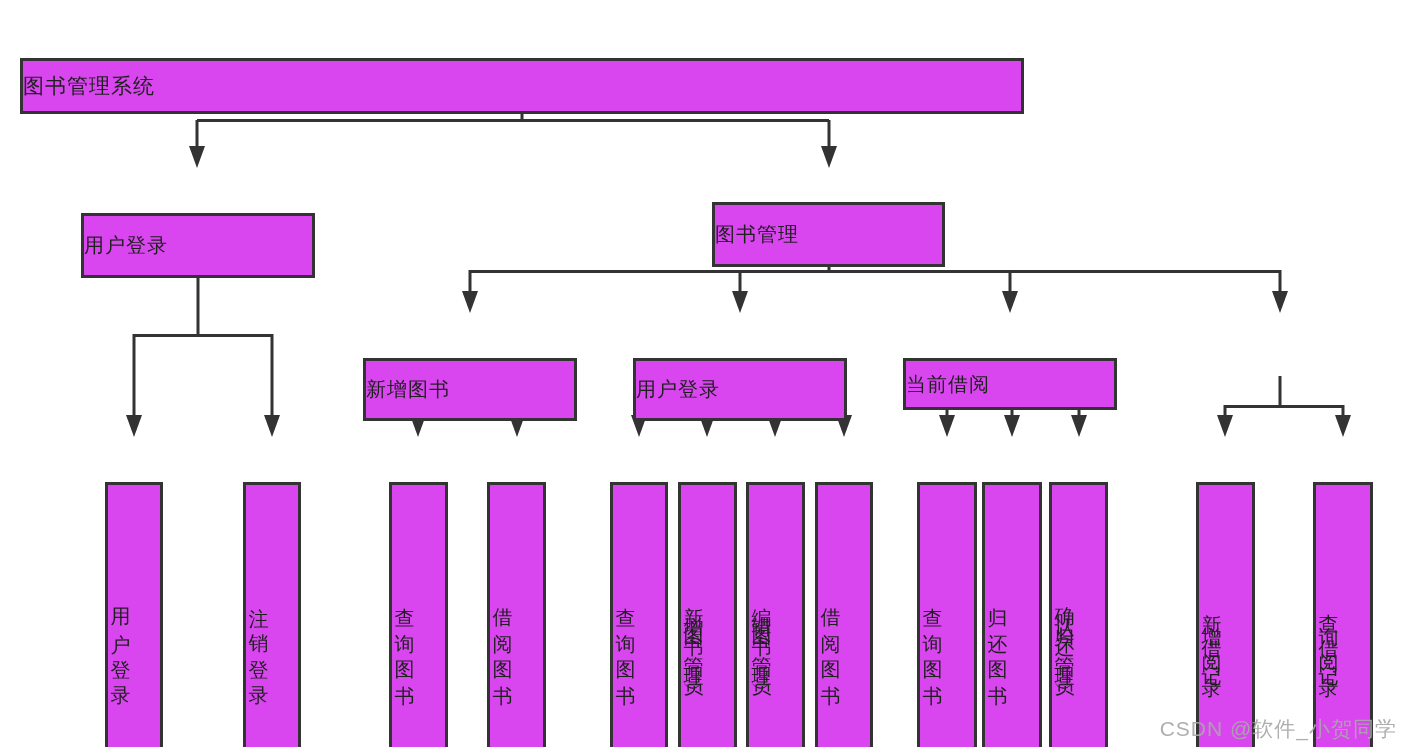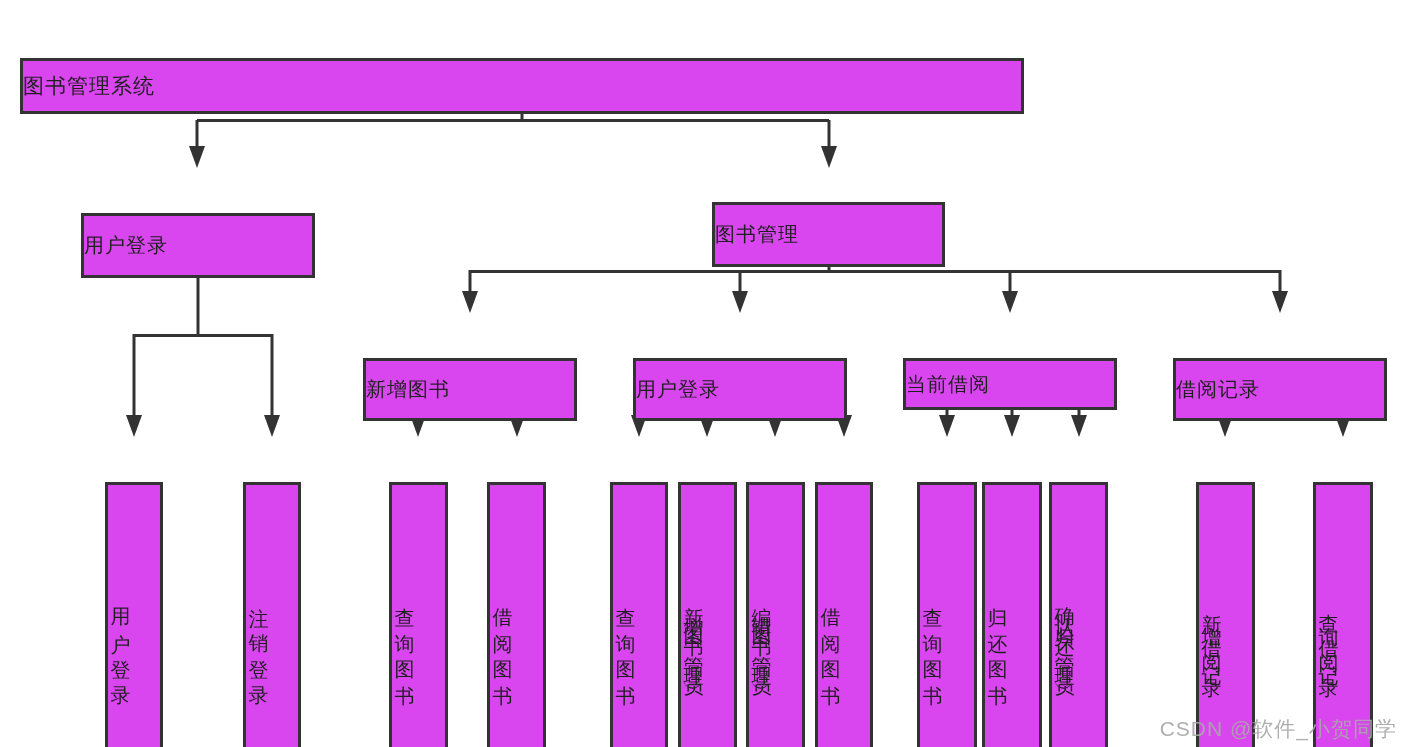--- a/index.html
+++ b/index.html
@@ -150,23 +150,20 @@
 
   <div class="node h" style="left:363px;top:313px;width:214px;height:63px">
     <span class="lbl">新增图书</span>
   </div>
   <div class="node h" style="left:633px;top:313px;width:214px;height:63px">
     <span class="lbl">用户登录</span>
   </div>
   <div class="node h" style="left:903px;top:313px;width:214px;height:52px">
     <span class="lbl">当前借阅</span>
   </div>
-  <div class="node h" style="left:1173px;top:313px;width:214px;height:63px">
-    <span class="lbl">借阅记录</span>
-  </div>
 
   <div class="node v" style="left:105px;top:437px;width:58px;height:297px">
     <span class="lbl sp4">用户登录</span>
   </div>
   <div class="node v" style="left:243px;top:437px;width:58px;height:297px">
     <span class="lbl sp4">注销登录</span>
   </div>
 
   <div class="node v" style="left:389px;top:437px;width:59px;height:297px">
     <span class="lbl sp4">查询图书</span>

